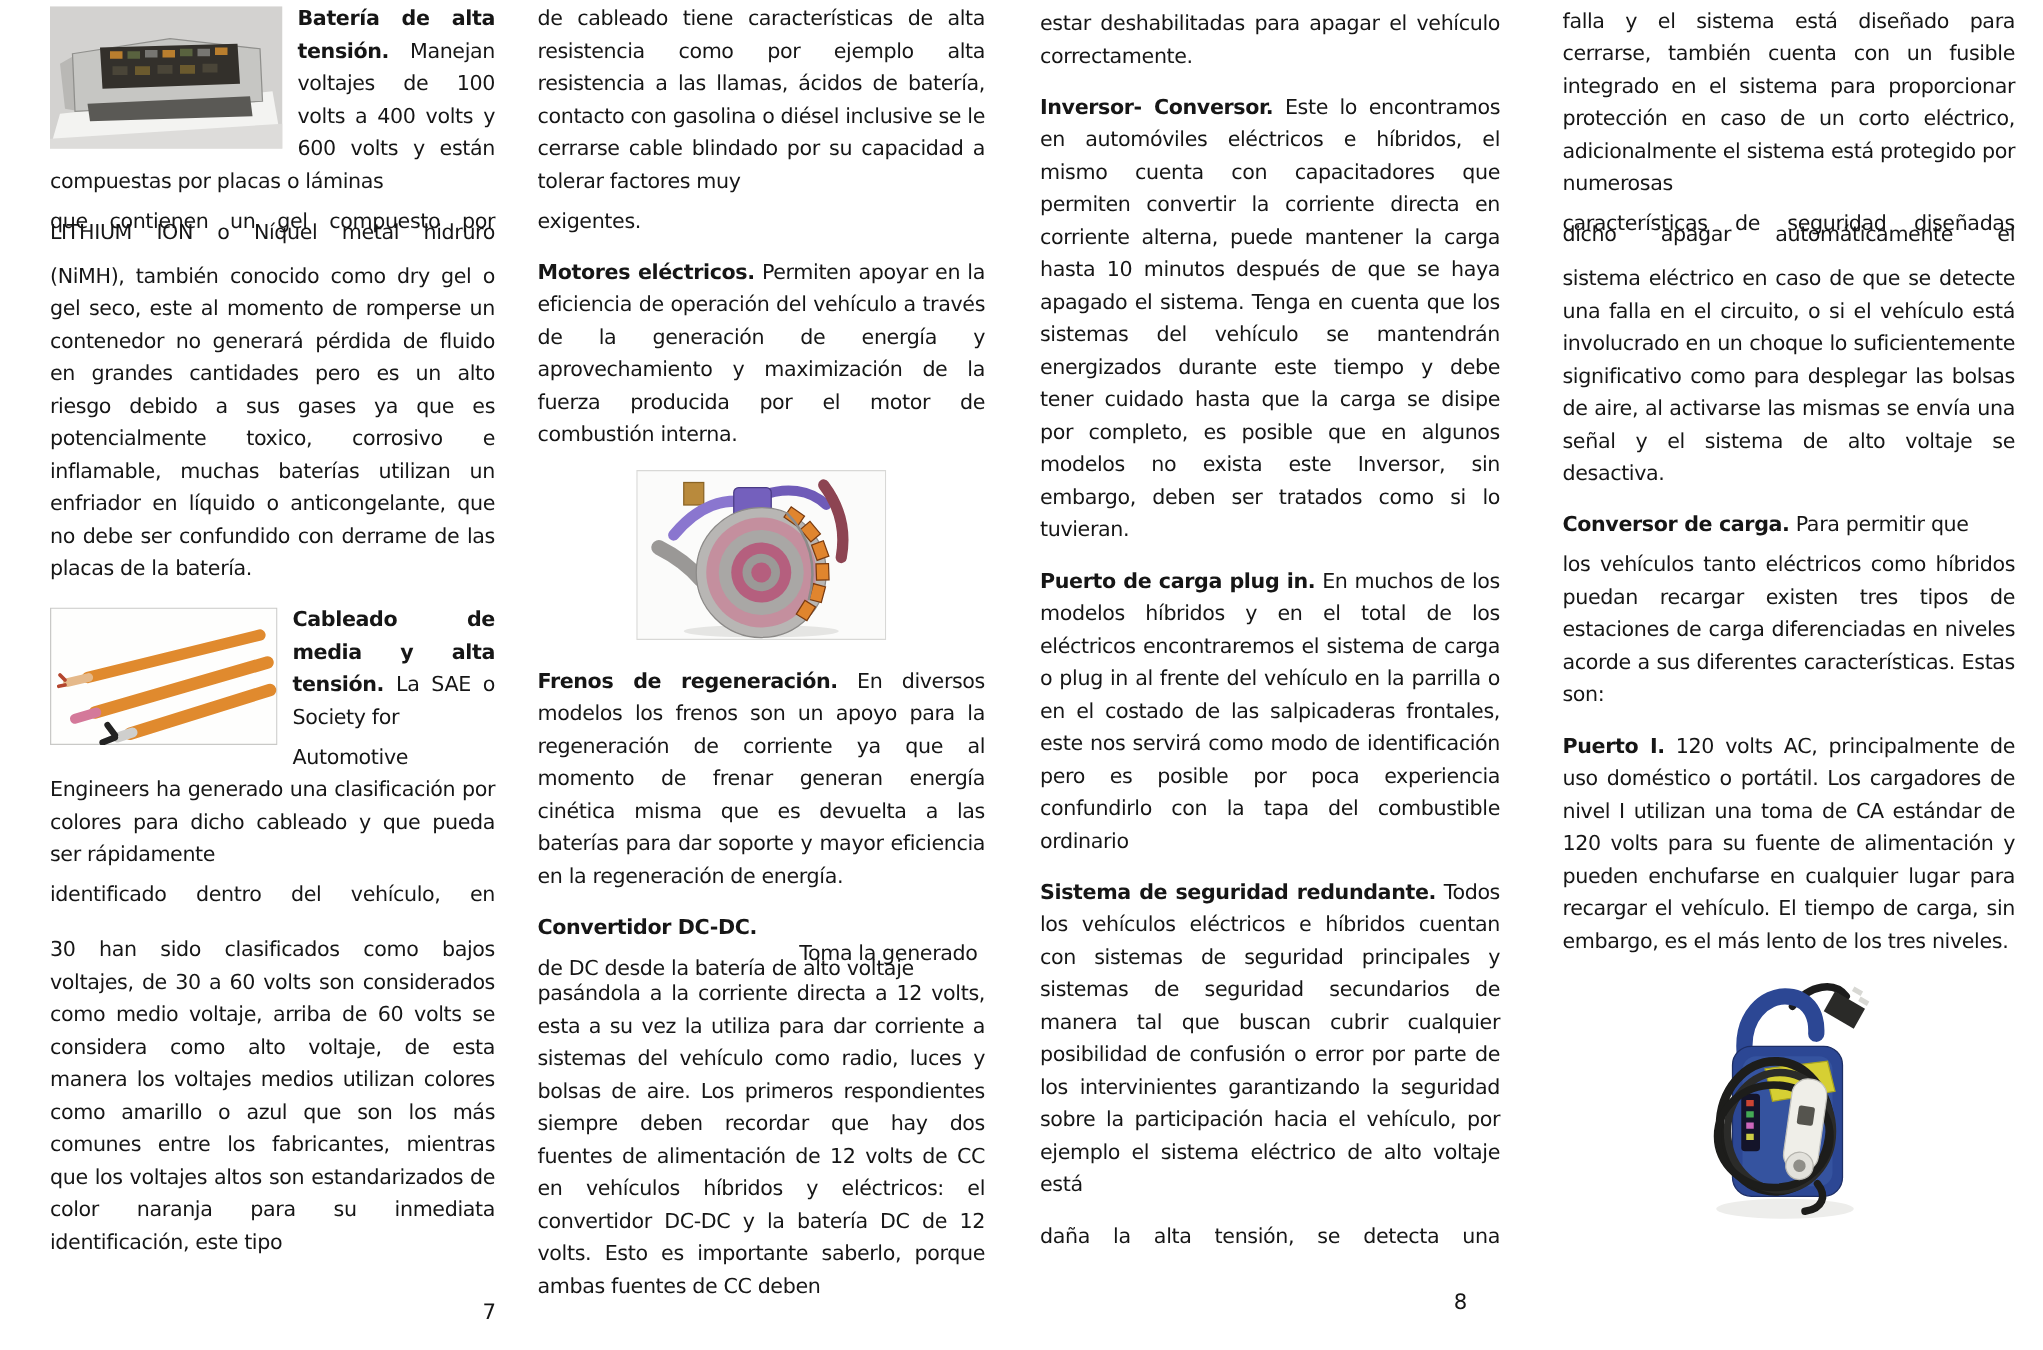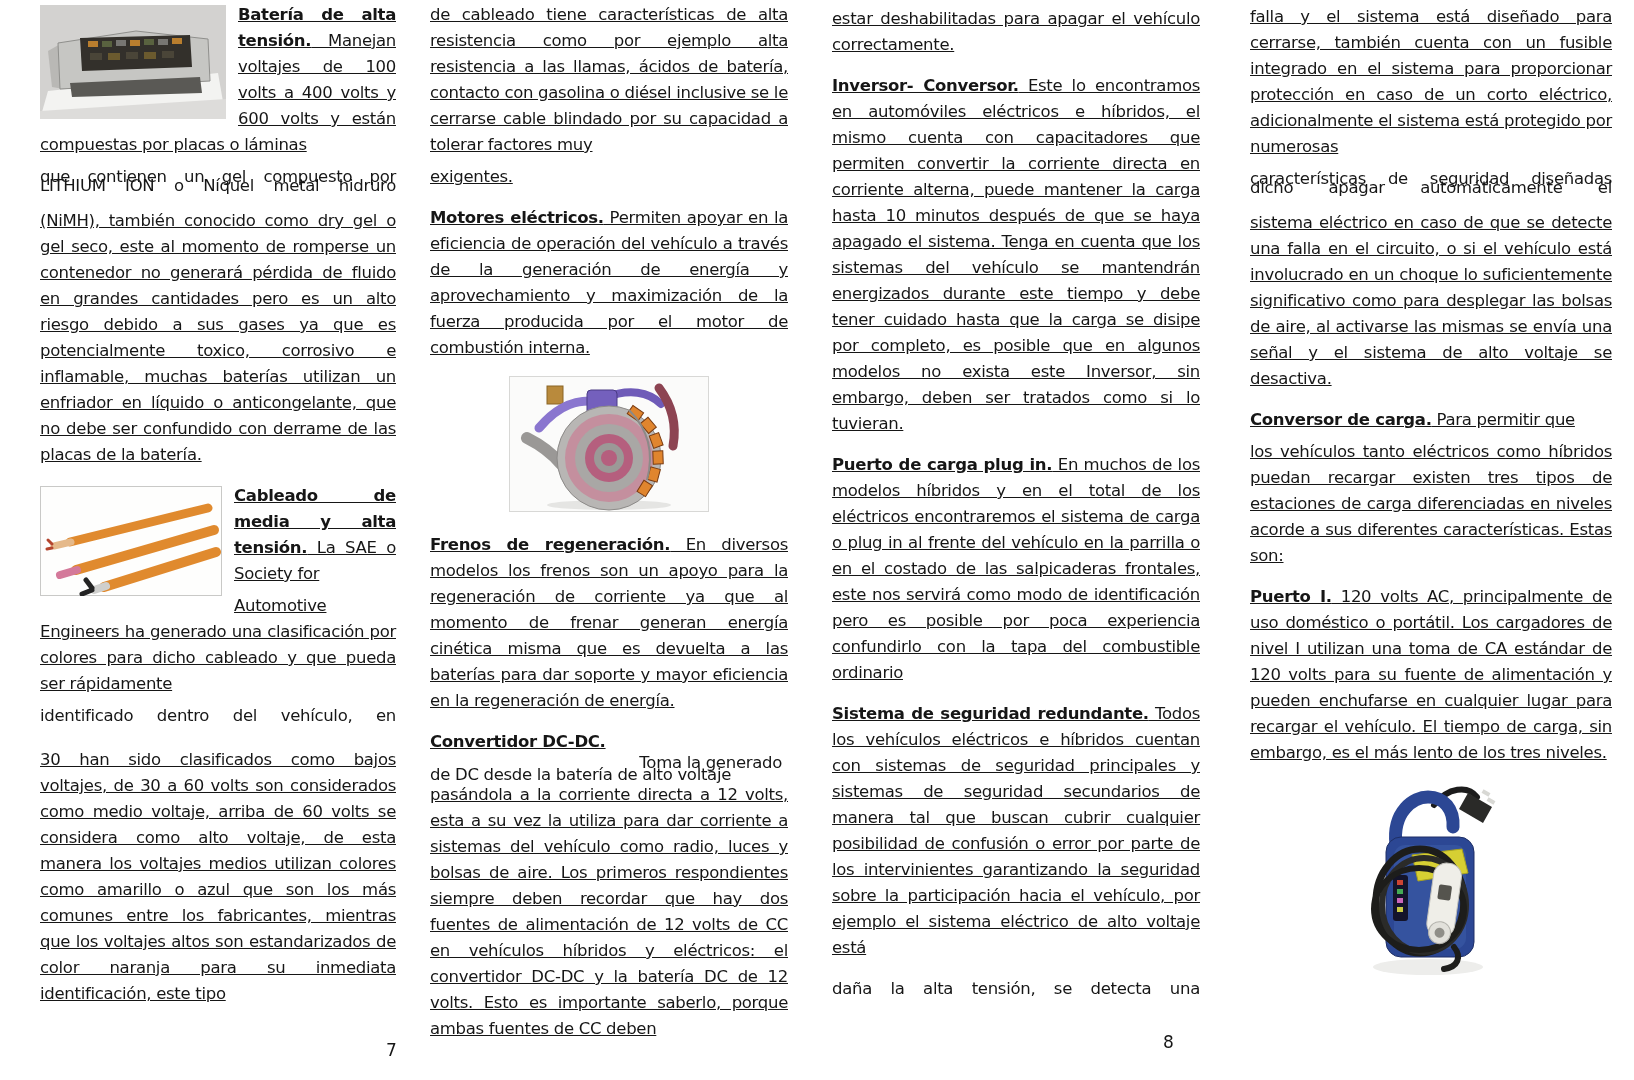--- a/index.html
+++ b/index.html
@@ -3,21 +3,21 @@
 <meta charset="utf-8">
 <style>
   html,body{margin:0;padding:0;}
   body{
     width:1634px;height:1080px;position:relative;overflow:hidden;
     background:#ffffff;color:#161616;
     font-family:"DejaVu Sans", sans-serif;
   }
   .col{
     position:absolute;top:2px;text-align:justify;
-    font-size:16.5px;line-height:26px;letter-spacing:-0.3px;text-decoration:underline;
+    font-size:16.5px;line-height:26px;letter-spacing:-0.3px;
   }
   #col1{left:40px;width:356px;}
   #col2{left:430px;width:358px;}
   #col3{left:832px;width:368px;top:6px;}
   #col4{left:1250px;width:362px;top:4px;}
   p{margin:0 0 15px 0;}
   p.tight{margin-bottom:6px;}
   p.mt8{margin-top:2px;}
   b{font-weight:bold;}
   .img-left{float:left;margin:3px 12px 4px 0;}

